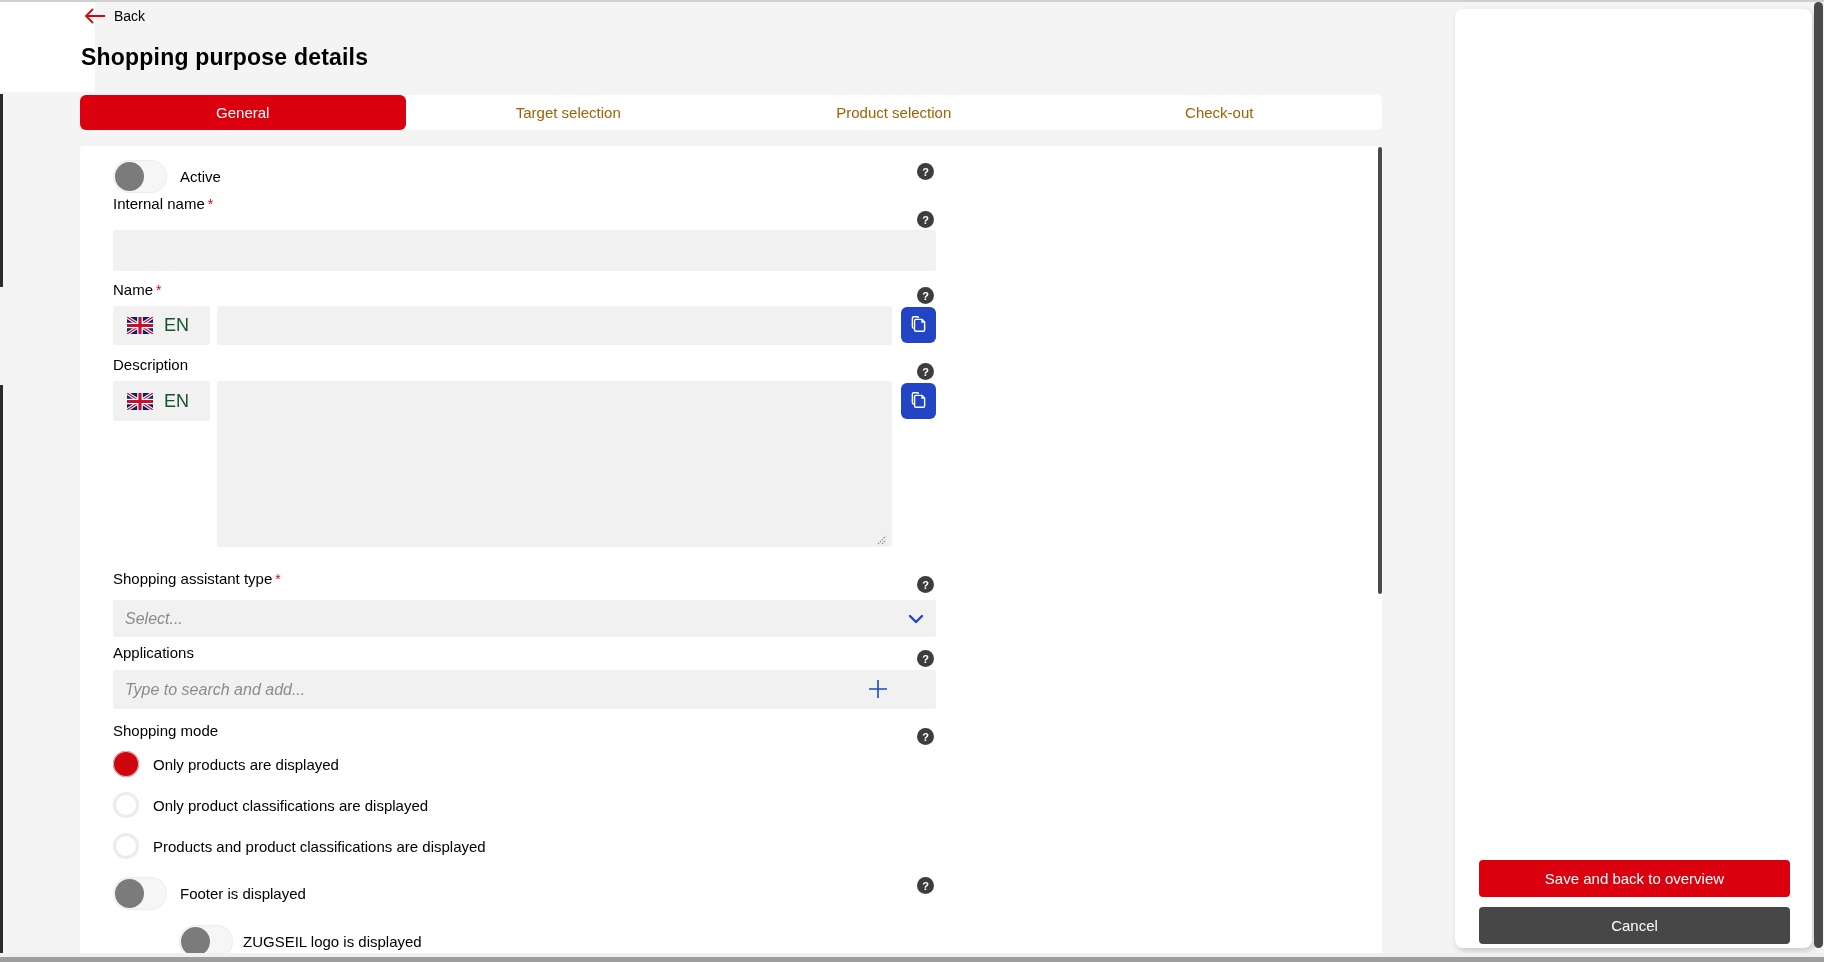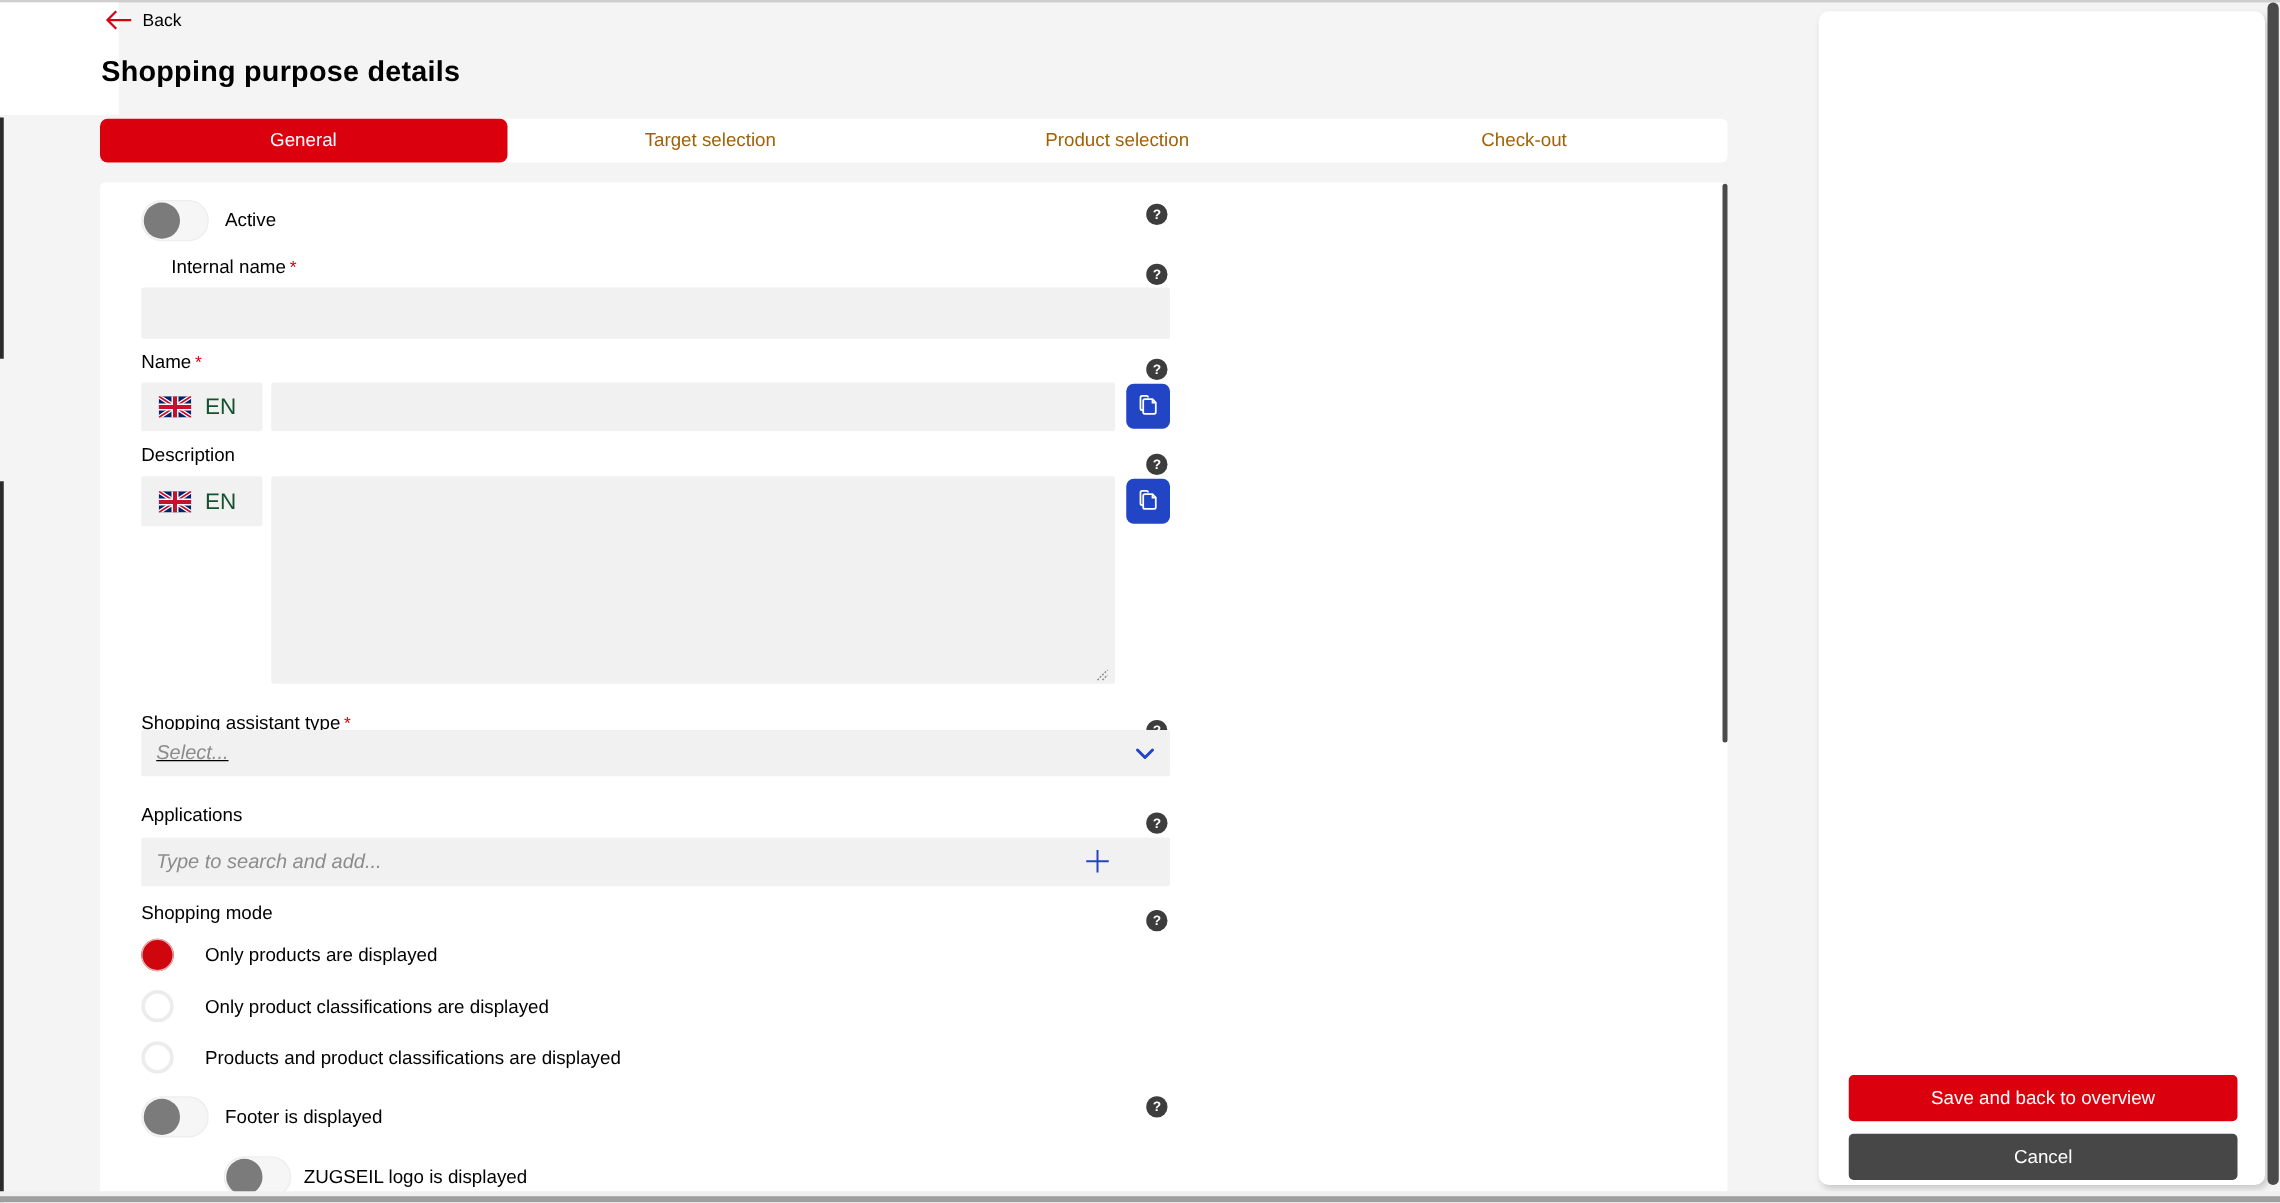--- a/index.html
+++ b/index.html
@@ -47,21 +47,21 @@
   .mid-input{position:absolute;left:137px;width:675px;background:#f1f1f1;border:none;border-radius:2px;box-sizing:border-box;
              font-family:inherit;font-size:16px;padding:0 12px;color:#222;}
   .copy-btn{position:absolute;left:821px;width:35px;height:36px;background:#2145c5;border:none;border-radius:6px;
             display:flex;align-items:center;justify-content:center;cursor:pointer;}
   textarea.mid-input{resize:none;padding-top:10px;}
   .resize-handle{position:absolute;left:795px;top:387px;pointer-events:none;}
 
   .select-box{position:absolute;left:33px;width:823px;height:37px;background:#f1f1f1;border-radius:2px;display:flex;
               align-items:center;padding:0 12px;box-sizing:border-box;cursor:pointer;}
   .select-box .ph{font-size:16px;font-style:italic;color:#8c8c8c;flex:1;}
-  .radio-row{position:absolute;left:33px;display:flex;align-items:center;gap:25px;cursor:pointer;}
+  .radio-row{position:absolute;left:33px;display:flex;align-items:center;gap:14px;cursor:pointer;}
   .radio{width:26px;height:26px;border-radius:50%;background:#fff;box-shadow:inset 0 0 0 3px #ececec;}
   .radio.checked{background:#d0060f;box-shadow:inset 0 0 0 1px #e6b8b8;}
   .radio-row .rlbl{font-size:15px;color:#000;}
 
   .plus-wrap{position:absolute;left:786px;top:6px;}
 
   
   .action-card{position:absolute;left:1455px;top:9px;width:357px;height:939px;background:#ffffff;border-radius:8px;
                box-shadow:2px 3px 6px rgba(0,0,0,.18);}
   .action-btn{position:absolute;left:24px;width:311px;height:37px;border:none;border-radius:4px;color:#ffffff;
@@ -95,21 +95,21 @@
   </div>
 
   <div class="panel">
 
     <div class="toggle" style="left:33px;top:14px;">
       <div class="knob"></div>
     </div>
     <div class="toggle-label" style="left:100px;top:22px;">Active</div>
     <div class="help" style="top:17px;">?</div>
 
-    <div class="row-label" style="top:59px;margin-left:24px;">
+    <div class="row-label" style="top:49px;">
       <span>Internal name</span><span class="req">*</span>
     </div>
     <div class="help" style="top:65px;">?</div>
     <input class="field" style="top: 84px; height: 41px;" value="">
 
     <div class="row-label" style="top:135px;">
       <span>Name</span><span class="req">*</span>
     </div>
     <div class="help" style="top:141px;">?</div>
     <div class="lang-box" style="top:160px;height:39px;">
@@ -152,21 +152,21 @@
         <path d="M9 5 h7 l3 3 v9 a1.5 1.5 0 0 1 -1.5 1.5 h-8.5 a1.5 1.5 0 0 1 -1.5 -1.5 v-10.5 a1.5 1.5 0 0 1 1.5 -1.5 z" fill="none" stroke="#ffffff" stroke-width="1.6"></path>
         <path d="M16 5 v3 h3" fill="none" stroke="#ffffff" stroke-width="1.6"></path>
         <path d="M12 3.5 a1.5 1.5 0 0 0 -1.5 -1.5 h-4 a1.5 1.5 0 0 0 -1.5 1.5 v10 a1.5 1.5 0 0 0 1.5 1.5 h1" fill="none" stroke="#ffffff" stroke-width="1.6"></path>
       </svg>
     </button>
 
     <div class="row-label" style="top:424px;">
       <span>Shopping assistant type</span><span class="req">*</span>
     </div>
     <div class="help" style="top:430px;">?</div>
-    <div class="select-box" style="top:438px;text-decoration:underline;">
+    <div class="select-box" style="top:454px;">
       <span class="ph">Select...</span>
       <svg width="16" height="10" viewBox="0 0 16 10">
         <path d="M2 2 L8 8 L14 2" fill="none" stroke="#2145c5" stroke-width="2.4" stroke-linecap="round" stroke-linejoin="round"></path>
       </svg>
     </div>
 
     <div class="row-label" style="top:498px;">Applications</div>
     <div class="help" style="top:504px;">?</div>
     <input class="field" style="top: 524px; height: 39px; padding-right: 48px;" placeholder="Type to search and add...">
     <div class="plus-wrap" style="top:531px;">

